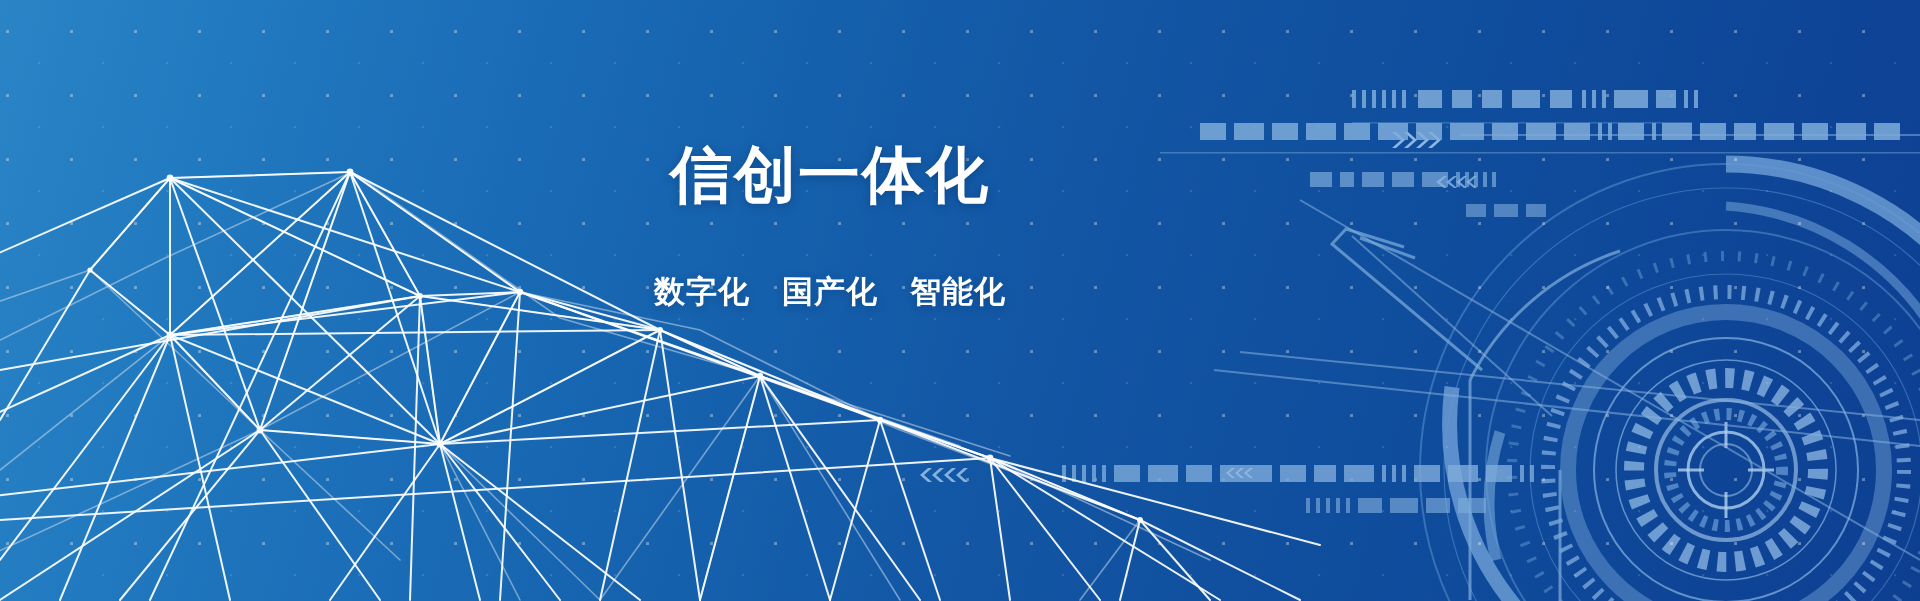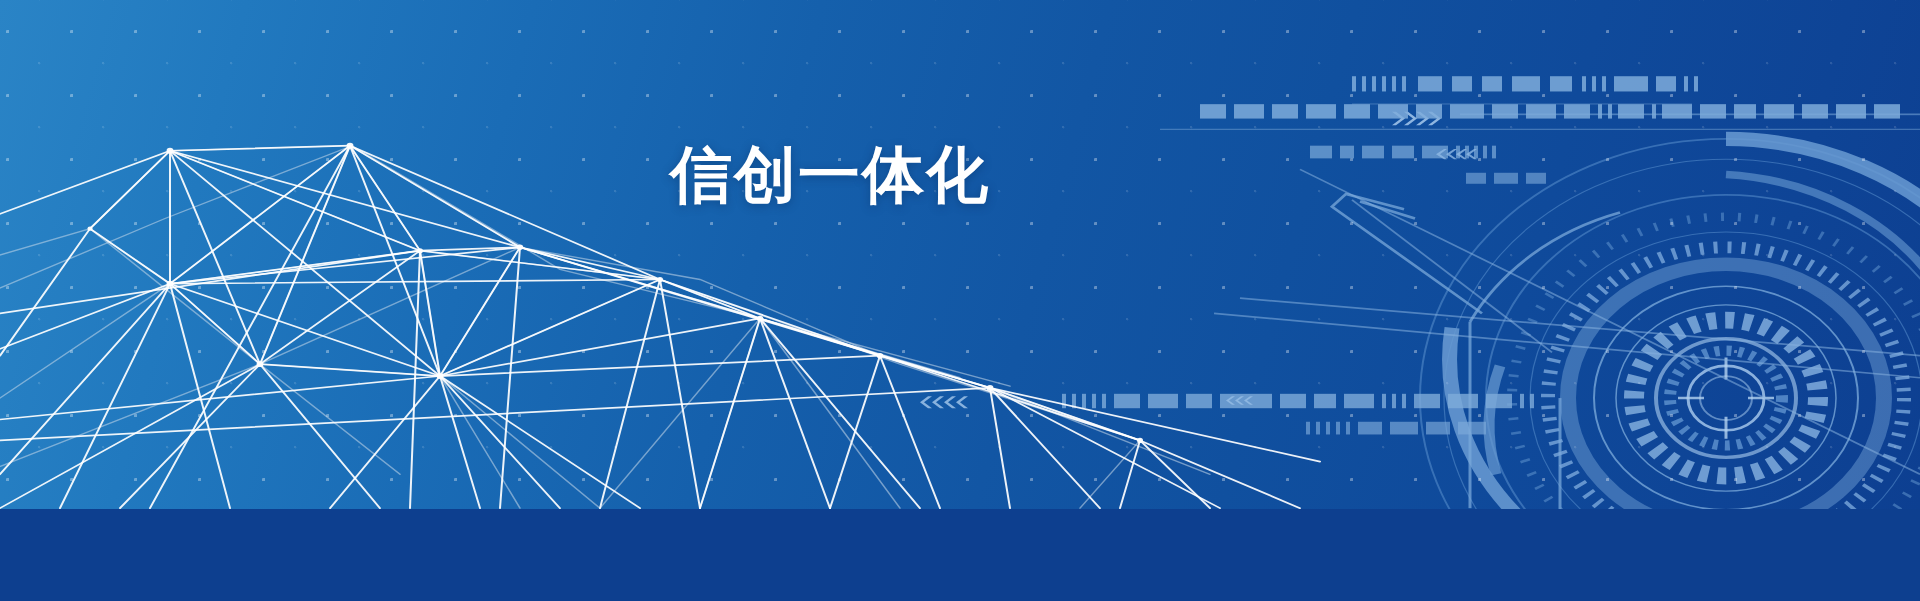--- a/index.html
+++ b/index.html
@@ -4,21 +4,21 @@
 <title>信创一体化</title>
 <style>
   html,body{margin:0;padding:0;background:#0d3f8f;}
   body{
     font-family:"Liberation Sans","DejaVu Sans",sans-serif;
     -webkit-font-smoothing:antialiased;
   }
   .banner{
     position:relative;
     width:1920px;
-    height:509px;
+    height:601px;
     overflow:hidden;
     background:linear-gradient(105deg,
         #2a84c6 0%,
         #2179bf 12%,
         #1a6cb6 26%,
         #1560ac 40%,
         #1256a4 54%,
         #10509f 66%,
         #0f4a9b 78%,
         #0e4496 90%,
@@ -406,15 +406,16 @@
           <circle cx="880" cy="420" r="3.2"></circle>
           <circle cx="990" cy="458" r="3.4"></circle>
           <circle cx="1140" cy="520" r="3"></circle>
         </g>
       </g>
     </svg>
   </div>
 
   <div class="copy">
     <div class="title">信创一体化</div>
+    <div class="subtitle">数字化　国产化　智能化</div>
   </div>
 
 </div>
 
 </body></html>

